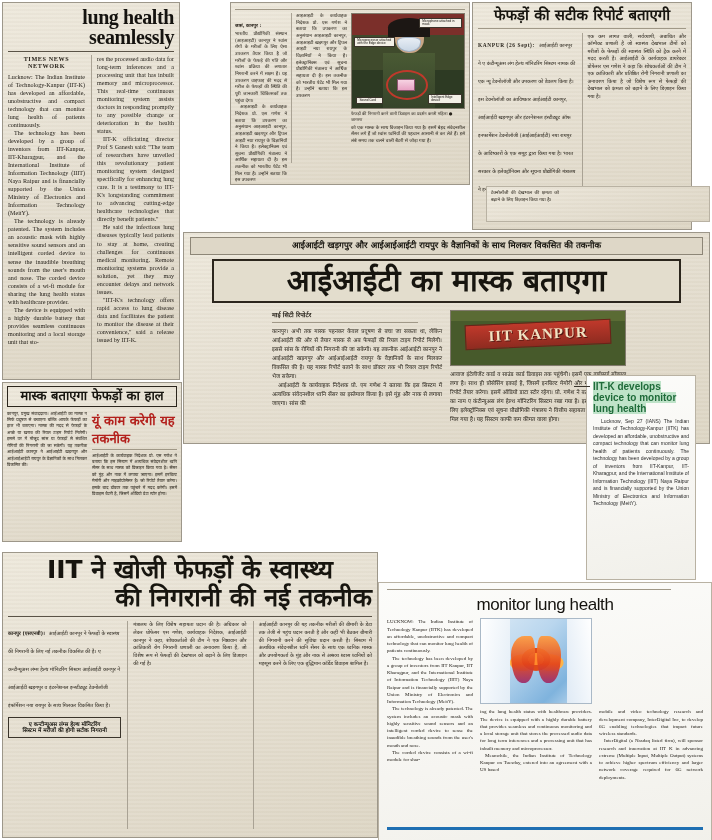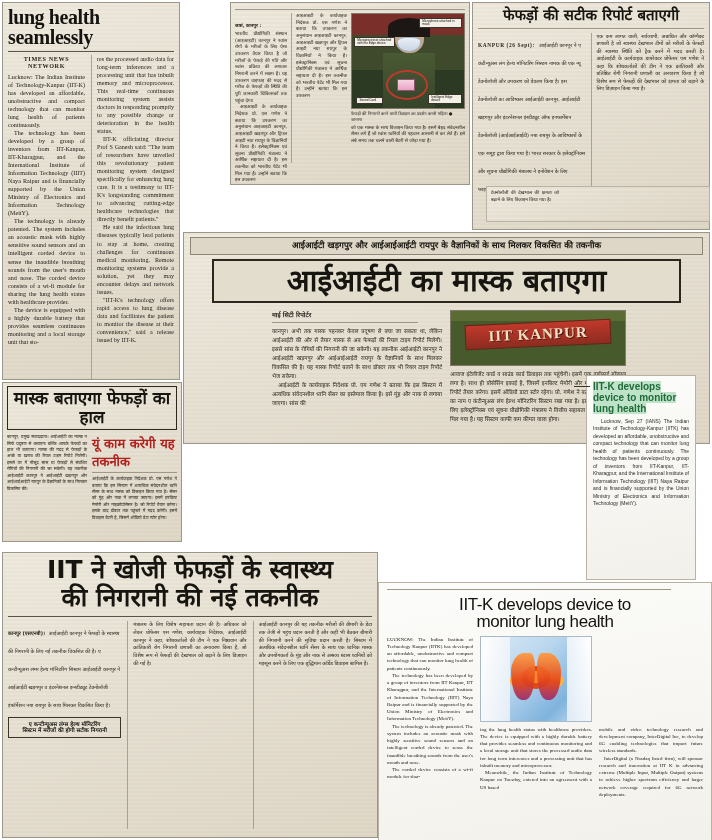--- a/index.html
+++ b/index.html
@@ -163,21 +163,21 @@
   }
   .blue-bar { background:#1f6fb2; height:3px; width:100%; }
   .byline-hi { font-family:"DejaVu Sans",sans-serif; color:#2a251d; }
 </style>
 </head>
 <body>
 
 <div style="position:absolute;inset:0;background:#fff;">
 
   <div class="clip paper bd" style="left:2px;top:2px;width:178px;height:378px;padding:4px 5px;">
-    <div class="hl-en" style="font-size:20px;text-align:left;margin-bottom:3px;">lung health seamlessly</div>
+    <div class="hl-en" style="font-size:20px;text-align:right;margin-bottom:3px;">lung health seamlessly</div>
     <div class="rule" style="margin:2px 0 3px 0;"></div>
 
     <div style="display:flex;gap:6px;height:328px;">
       <div style="flex:1;">
         <div class="kicker" style="font-size:6.2px;text-align:center;margin-bottom:4px;font-variant:small-caps;">TIMES NEWS NETWORK</div>
         <div class="body-en" style="font-size:6.1px;line-height:1.32;">Lucknow: The Indian Institute of Technology-Kanpur (IIT-K) has developed an affordable, unobstructive and compact technology that can monitor lung health of patients continuously.</div>
         <div class="body-en" style="font-size:6.1px;line-height:1.32;text-indent:6px;">The technology has been developed by a group of inventors from IIT-Kanpur, IIT-Kharagpur, and the International Institute of Information Technology (IIIT) Naya Raipur and is financially supported by the Union Ministry of Electronics and Information Technology (MeitY).</div>
         <div class="body-en" style="font-size:6.1px;line-height:1.32;text-indent:6px;">The technology is already patented. The system includes an acoustic mask with highly sensitive sound sensors and an intelligent corded device to sense the inaudible breathing sounds from the user's mouth and nose. The corded device consists of a wi-fi module for sharing the lung health status with healthcare provider.</div>
         <div class="body-en" style="font-size:6.1px;line-height:1.32;text-indent:6px;">The device is equipped with a highly durable battery that provides seamless continuous monitoring and a local storage unit that sto-</div>
       </div>
@@ -217,21 +217,21 @@
           <span class="callout" style="left:2%;top:24%;width:36%;font-size:3.1px;">Microprocessor attached with the Edge device</span>
           <span class="callout" style="left:4%;bottom:4%;width:24%;font-size:3.1px;">Sound Card</span>
           <span class="callout" style="right:2%;bottom:4%;width:30%;font-size:3.1px;">Intelligent Edge device</span>
         </div>
         <div class="capt" style="font-size:4.2px;line-height:1.4;margin-top:2px;">फेफड़ों की निगरानी करने वाली डिवाइस का प्रदर्शन करती महिला ● जागरण</div>
         <div class="body-hi" style="font-size:4.6px;line-height:1.45;margin-top:2px;">को एक मास्क के साथ डिजाइन किया गया है। इसमें बेहद संवेदनशील सेंसर लगे हैं जो श्वांस ध्वनियों की पहचान आसानी से कर लेते हैं। इसे लंबे समय तक चलने वाली बैटरी से जोड़ा गया है।</div>
       </div>
     </div>
   </div>
 
-  <div class="clip paper bd" style="left:472px;top:2px;width:238px;height:228px;padding:4px 5px;">
+  <div class="clip paper bd" style="left:472px;top:2px;width:220px;height:228px;padding:4px 5px;">
     <div class="hl-hi" style="font-size:15px;text-align:center;">फेफड़ों की सटीक रिपोर्ट बताएगी</div>
     <div class="rule-thin" style="margin:4px 0 4px 0;"></div>
     <div style="display:flex;gap:5px;height:178px;">
       <div style="flex:1;">
         <span class="kicker" style="font-size:5.4px;">KANPUR (26 Sept):</span>
         <span class="body-hi" style="font-size:5px;line-height:1.5;">आईआईटी कानपुर ने ए कंटीन्यूअस लंग हेल्थ मॉनिटरिंग सिस्टम नामक की एक न्यू टेक्नोलॉजी और उपकरण को डेवलप किया है। इस टेक्नोलॉजी का आविष्कार आईआईटी कानपुर, आईआईटी खड़गपुर और इंटरनेशनल इंस्टीट्यूट ऑफ इनफार्मेशन टेक्नोलॉजी (आईआईआईटी) नया रायपुर के आविष्कारों के एक समूह द्वारा किया गया है। भारत सरकार के इलेक्ट्रॉनिक्स और सूचना प्रौद्योगिकी मंत्रालय ने इनोवेशन के लिए फाइनेंशियल हेल्प की है।</span>
       </div>
       <div class="col-rule" style="flex:1;padding-left:5px;">
         <div class="body-hi" style="font-size:5px;line-height:1.5;">एक कम लागत वाली, सर्वव्यापी, अबाधित और कॉम्पैक्ट प्रणाली है जो स्वास्थ्य देखभाल टीमों को मरीजों के फेफड़ों की स्वास्थ्य स्थिति को ट्रैक करने में मदद करती है। आईआईटी के कार्यवाहक डायरेक्टर प्रोफेसर एस गणेश ने कहा कि शोधकर्ताओं की टीम ने एक क्रांतिकारी और प्रतिष्ठित रोगी निगरानी प्रणाली का अनावरण किया है जो विशेष रूप से फेफड़ों की देखभाल को क्षमता को बढ़ाने के लिए डिज़ाइन किया गया है।</div>
       </div>
@@ -274,37 +274,37 @@
     </div>
     <div class="sans-body" style="font-size:5px;line-height:1.5;margin-top:3px;">
       <span style="margin-left:8px;">Lucknow, Sep 27 (IANS)</span>
       <span>The Indian Institute of Technology-Kanpur (IITK) has developed an affordable, unobstructive and compact technology that can monitor lung health of patients continuously. The technology has been developed by a group of inventors from IIT-Kanpur, IIT-Kharagpur, and the International Institute of Information Technology (IIIT) Naya Raipur and is financially supported by the Union Ministry of Electronics and Information Technology (MeitY).</span>
     </div>
   </div>
   <div style="position:absolute;left:574px;top:386px;width:16px;height:1px;background:#3a342b;"></div>
 
   <div class="clip paper bd" style="left:2px;top:382px;width:180px;height:160px;padding:0 4px 4px 4px;">
     <div style="border:1.5px solid #2c261d;margin-top:3px;padding:2px 3px;">
-      <div class="hl-hi" style="font-size:17px;text-align:center;">मास्क बताएगा फेफड़ों का हाल</div>
+      <div class="hl-hi" style="font-size:13px;text-align:center;">मास्क बताएगा फेफड़ों का हाल</div>
     </div>
     <div style="display:flex;gap:5px;margin-top:4px;height:118px;">
       <div style="width:80px;">
         <div class="body-hi" style="font-size:4.3px;line-height:1.5;">कानपुर, प्रमुख संवाददाता। आईआईटी का मास्क न सिर्फ प्रदूषण से बचाएगा बल्कि आपके फेफड़ों का हाल भी बताएगा। मास्क की मदद से फेफड़ों के अच्छे या खराब की रियल टाइम रिपोर्ट मिलेगी। इससे घर में मौजूद सांस या फेफड़ों से संबंधित रोगियों की निगरानी की जा सकेगी। यह तकनीक आईआईटी कानपुर ने आईआईटी खड़गपुर और आईआईआईटी रायपुर के वैज्ञानिकों के साथ मिलकर विकसित की।</div>
       </div>
       <div style="flex:1;">
         <div class="red-sub" style="font-size:13px;">यूं काम करेगी यह तकनीक</div>
         <div class="rule-thin" style="margin:2px 0 3px 0;"></div>
         <div class="body-hi" style="font-size:4.3px;line-height:1.5;">आईआईटी के कार्यवाहक निदेशक प्रो. एस गणेश ने बताया कि इस सिस्टम में अत्यधिक संवेदनशील ध्वनि सेंसर के साथ मास्क को डिजाइन किया गया है। सेंसर को मुंह और नाक में लगाया जाएगा। इसमें इनबिल्ट मेमोरी और माइक्रोप्रोसेसर है। जो रिपोर्ट तैयार करेगा। इसके बाद डॉक्टर तक पहुंचने में मदद करेगी। इसमें डिवाइस बैटरी है, जिसमें ऑडियो डेटा स्टोर होगा।</div>
       </div>
     </div>
   </div>
 
   <div class="clip paper bd" style="left:2px;top:552px;width:376px;height:286px;padding:3px 5px;">
     <div class="hl-hi" style="font-size:25px;text-align:center;">IIT ने खोजी फेफड़ों के स्वास्थ्य</div>
-    <div class="hl-hi" style="font-size:25px;text-align:center;">की निगरानी की नई तकनीक</div>
+    <div class="hl-hi" style="font-size:25px;text-align:right;">की निगरानी की नई तकनीक</div>
     <div class="rule" style="margin:4px 0 4px 0;"></div>
 
     <div style="display:flex;gap:6px;height:208px;">
       <div style="flex:1;">
         <span class="byline-hi" style="font-size:5px;font-weight:700;">कानपुर (एसएनबी)।</span>
         <span class="body-hi" style="font-size:5px;line-height:1.55;">आईआईटी कानपुर ने फेफड़ों के स्वास्थ्य की निगरानी के लिए नई तकनीक विकसित की है। ए कन्टीन्यूअस लंग्स हेल्थ मॉनिटरिंग सिस्टम आईआईटी कानपुर ने आईआईटी खड़गपुर व इंटरनेशनल इन्स्टीट्यूट टेक्नोलॉजी इंफॉर्मेशन नया रायपुर के साथ मिलकर विकसित किया है।</span>
         <div style="border:1px solid #3a342b;margin-top:6px;padding:3px;">
           <div class="hl-hi" style="font-size:5.6px;text-align:center;">ए कन्टीन्यूअस लंग्स हेल्थ मॉनिटरिंग</div>
           <div class="hl-hi" style="font-size:5.6px;text-align:center;">सिस्टम में मरीजों की होगी सटीक निगरानी</div>
         </div>
@@ -313,21 +313,20 @@
         <div class="body-hi" style="font-size:5px;line-height:1.55;">मंत्रालय के लिए विशेष सहायता प्रदान की है। अधिकार को लेकर प्रोफेसर एस गणेश, कार्यवाहक निदेशक, आईआईटी कानपुर ने कहा, शोधकर्ताओं की टीम ने एक निष्ठावान और क्रांतिकारी रोग निगरानी प्रणाली का अनावरण किया है, जो विशेष रूप से फेफड़ों की देखभाल को बढ़ाने के लिए डिजाइन की गई है।</div>
       </div>
       <div class="col-rule" style="flex:1;padding-left:5px;">
         <div class="body-hi" style="font-size:5px;line-height:1.55;">आईआईटी कानपुर की यह तकनीक मरीजों की बीमारी के डेटा तक तेजी से पहुंच प्रदान करती है और कहीं भी बैठकर बीमारी की निगरानी करने की सुविधा प्रदान करती है। सिस्टम में अत्यधिक संवेदनशील ध्वनि सेंसर के साथ एक ध्वनिक मास्क और उपयोगकर्ता के मुंह और नाक से अश्रव्य श्वास ध्वनियों को महसूस करने के लिए एक बुद्धिमान कॉर्डेड डिवाइस शामिल है।</div>
       </div>
     </div>
   </div>
 
   <div class="clip paper-w bd2" style="left:378px;top:570px;width:334px;height:270px;padding:6px 8px;">
     <div class="rule-thin" style="margin:0 0 6px 0;width:90%;"></div>
-    <div class="hl-en" style="font-size:17px;text-align:center;font-weight:400;font-family:'Liberation Sans',sans-serif;">IIT-K develops device to</div>
     <div class="hl-en" style="font-size:17px;text-align:center;font-weight:400;font-family:'Liberation Sans',sans-serif;margin-bottom:5px;">monitor lung health</div>
 
     <div style="display:flex;gap:7px;height:205px;">
 
       <div style="width:86px;">
         <div class="body-en" style="font-size:5px;line-height:1.45;">LUCKNOW: The Indian Institute of Technology Kanpur (IITK) has developed an affordable, unobstructive and compact technology that can monitor lung health of patients continuously.</div>
         <div class="body-en" style="font-size:5px;line-height:1.45;text-indent:5px;">The technology has been developed by a group of inventors from IIT Kanpur, IIT Kharagpur, and the International Institute of Information Technology (IIIT) Naya Raipur and is financially supported by the Union Ministry of Electronics and Information Technology (MeitY).</div>
         <div class="body-en" style="font-size:5px;line-height:1.45;text-indent:5px;">The technology is already patented. The system includes an acoustic mask with highly sensitive sound sensors and an intelligent corded device to sense the inaudible breathing sounds from the user's mouth and nose.</div>
         <div class="body-en" style="font-size:5px;line-height:1.45;text-indent:5px;">The corded device consists of a wi-fi module for shar-</div>
       </div>

